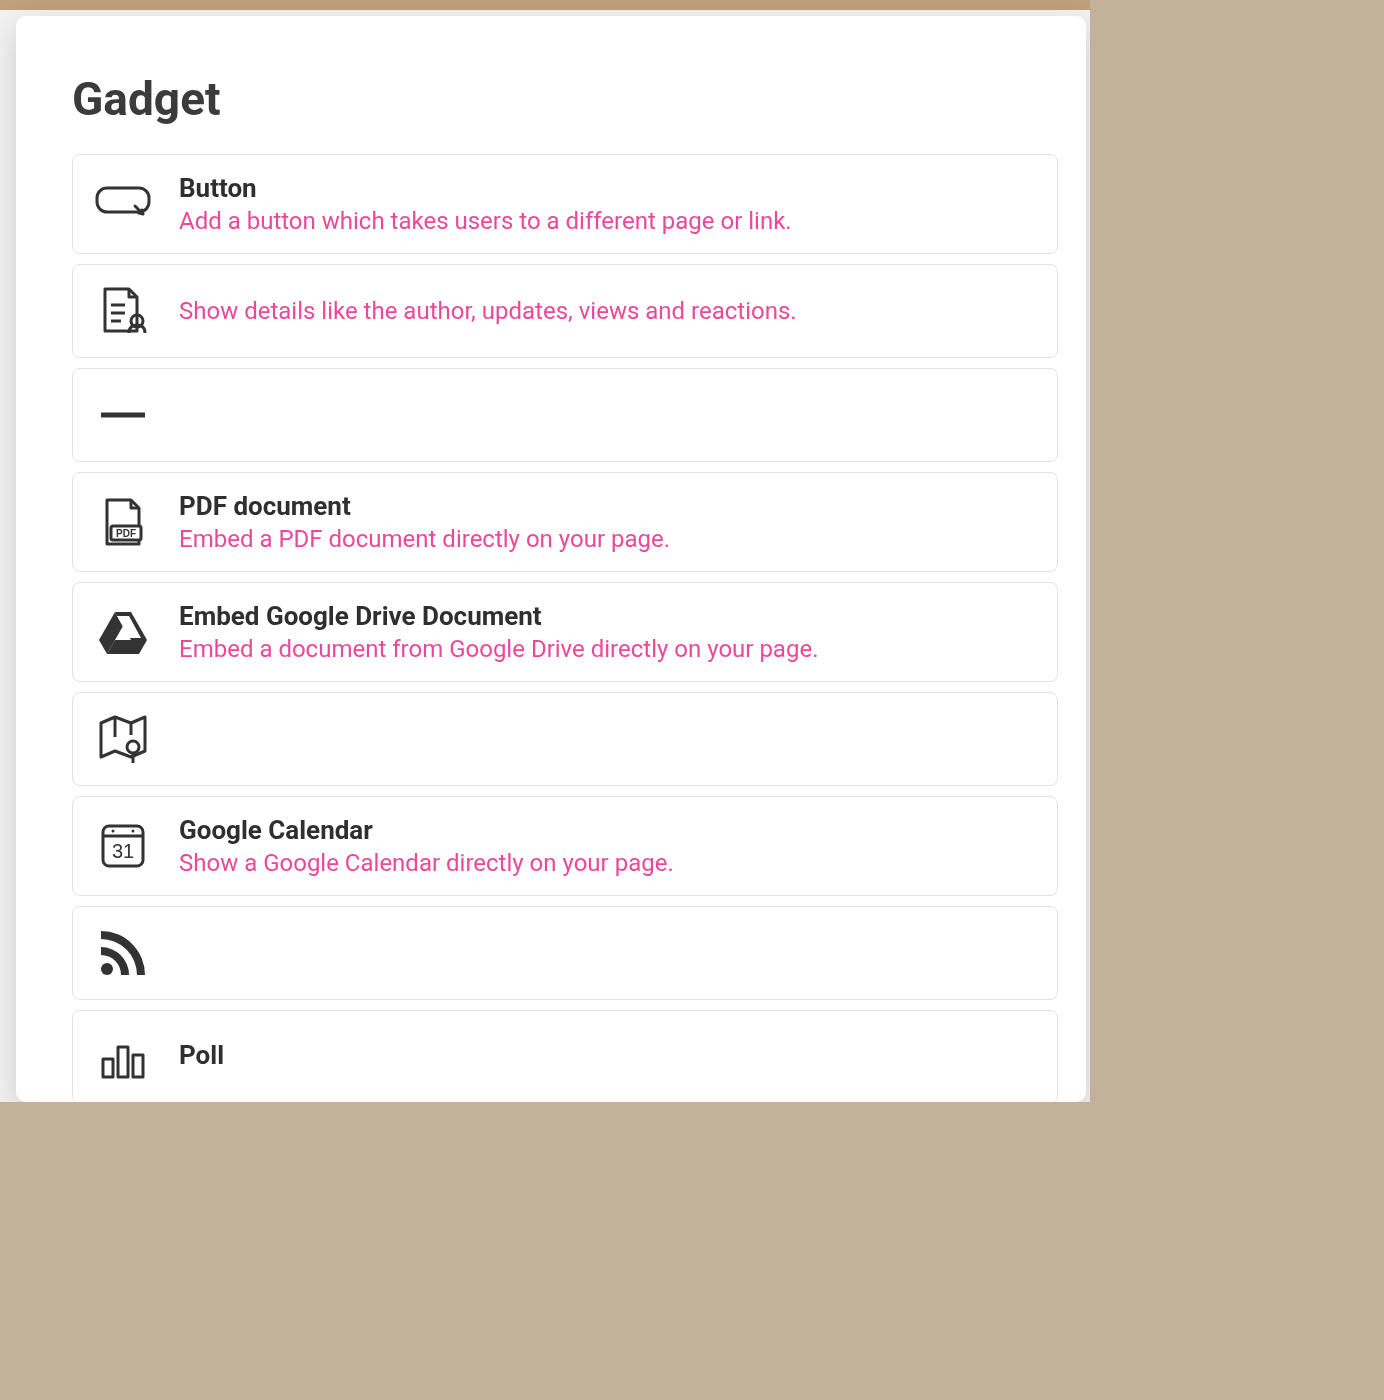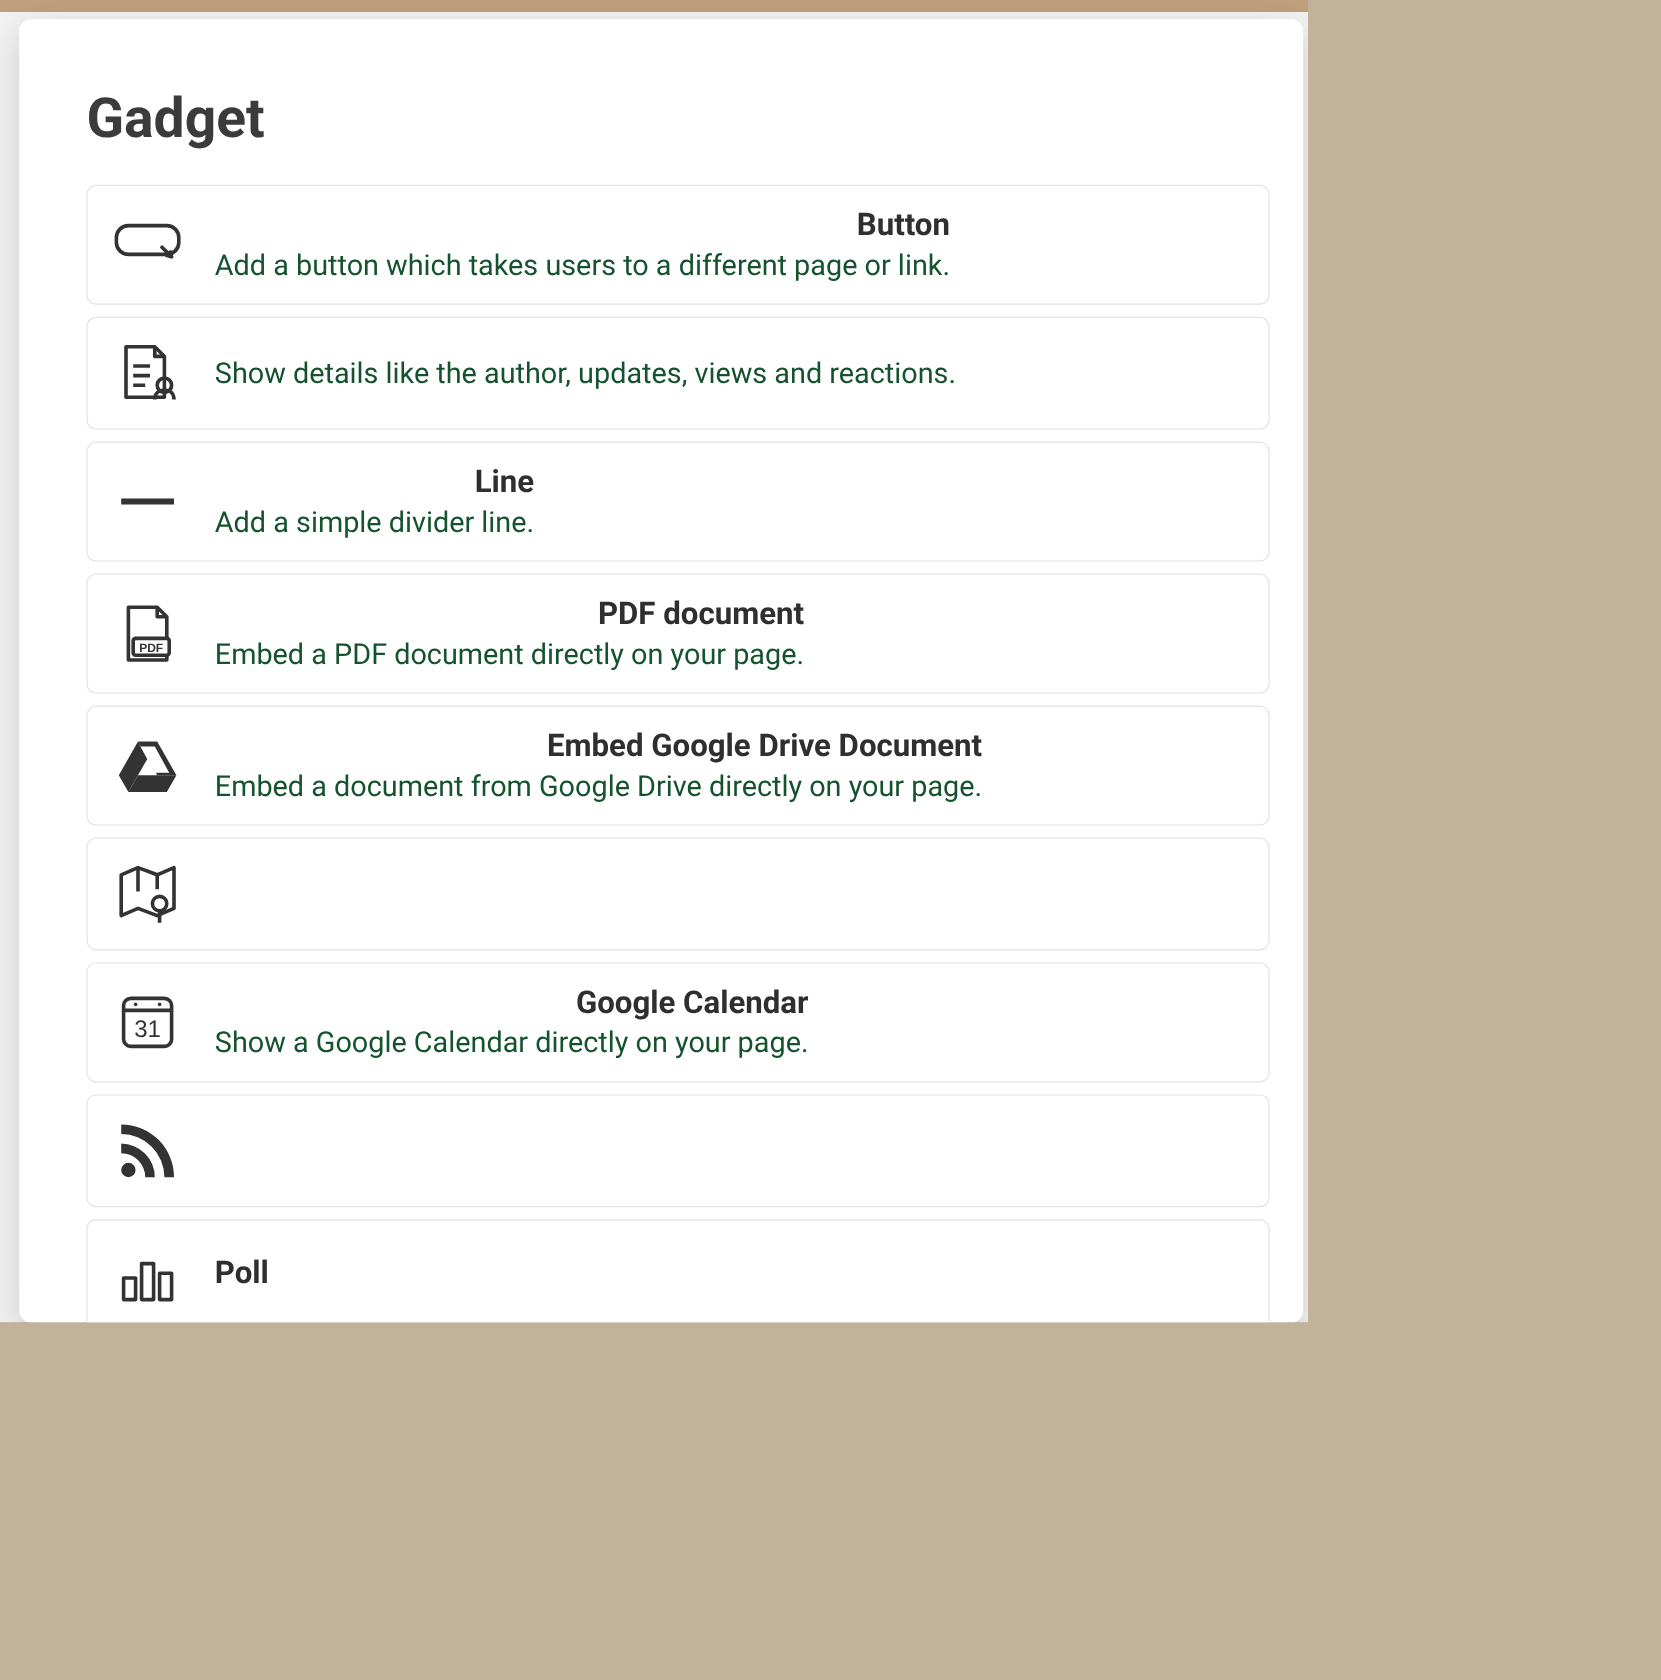--- a/index.html
+++ b/index.html
@@ -4,23 +4,23 @@
 <style>
   * { box-sizing: border-box; margin: 0; padding: 0; }
   html, body { width: 1090px; height: 1102px; font-family: -apple-system, BlinkMacSystemFont, "Segoe UI", Roboto, Helvetica, Arial, sans-serif; background: #c2b29a; overflow: hidden; }
   .backdrop { width: 100%; height: 100%; position: relative; background: linear-gradient(#bfa07c 0 10px,#f2f2f2 10px 100%); }
   .backdrop-text { position: absolute; left: 0; top: 0; color: #555; font-size: 24px; padding-top: 120px; line-height: 2.5; }
   .modal { position: absolute; left: 16px; top: 16px; right: 4px; bottom: 0; background: #fff; border-radius: 10px; box-shadow: 0 10px 30px rgba(0,0,0,0.15); padding: 56px 28px 0 56px; overflow: hidden; }
   .modal-title { font-size: 46px; font-weight: 700; color: #3b3b3b; margin-bottom: 28px; }
   .gadget-list { display: flex; flex-direction: column; gap: 10px; }
   .gadget-item { display: flex; align-items: center; gap: 28px; border: 1px solid #e2e2e2; border-radius: 8px; padding: 18px 22px; cursor: pointer; background: #fff; }
   .gadget-icon { width: 56px; height: 56px; flex: 0 0 56px; display: flex; align-items: center; justify-content: flex-start; color: #333; }
-  .gadget-text { display: flex; flex-direction: column; gap: 4px; text-align: right; }
+  .gadget-text { display: flex; flex-direction: column; gap: 4px; }
   .gadget-title { font-size: 26px; font-weight: 700; color: #2f2f2f; }
-  .gadget-desc { font-size: 24px; color: #14532d; }
+  .gadget-desc { font-size: 24px; color: #ec4899; }
   svg { display: block; }
 </style>
 </head>
 <body>
 
 <div class="backdrop">
   <div class="backdrop-text"></div>
 
   <div class="modal">
     <h1 class="modal-title">Gadget</h1>
@@ -55,24 +55,20 @@
         <div class="gadget-text">
           <div class="gadget-desc">Show details like the author, updates, views and reactions.</div>
         </div>
       </div>
 
       <div class="gadget-item">
         <div class="gadget-icon">
           <svg width="56" height="56" viewBox="0 0 56 56" fill="none" stroke="#333" stroke-width="5">
             <line x1="6" y1="28" x2="50" y2="28"></line>
           </svg>
-        </div>
-        <div class="gadget-text">
-          <div class="gadget-title">Line</div>
-          <div class="gadget-desc">Add a simple divider line.</div>
         </div>
       </div>
 
       <div class="gadget-item">
         <div class="gadget-icon">
           <svg width="56" height="56" viewBox="0 0 56 56" fill="none" stroke="#333" stroke-width="3" stroke-linejoin="round">
             <path d="M12 6 H36 L44 14 V50 H12 Z"></path>
             <path d="M36 6 V14 H44"></path>
             <rect x="16" y="32" width="30" height="14" rx="2" fill="#fff"></rect>
             <text x="31" y="43" font-size="10" font-weight="700" fill="#333" text-anchor="middle" font-family="Arial" stroke="none">PDF</text>

